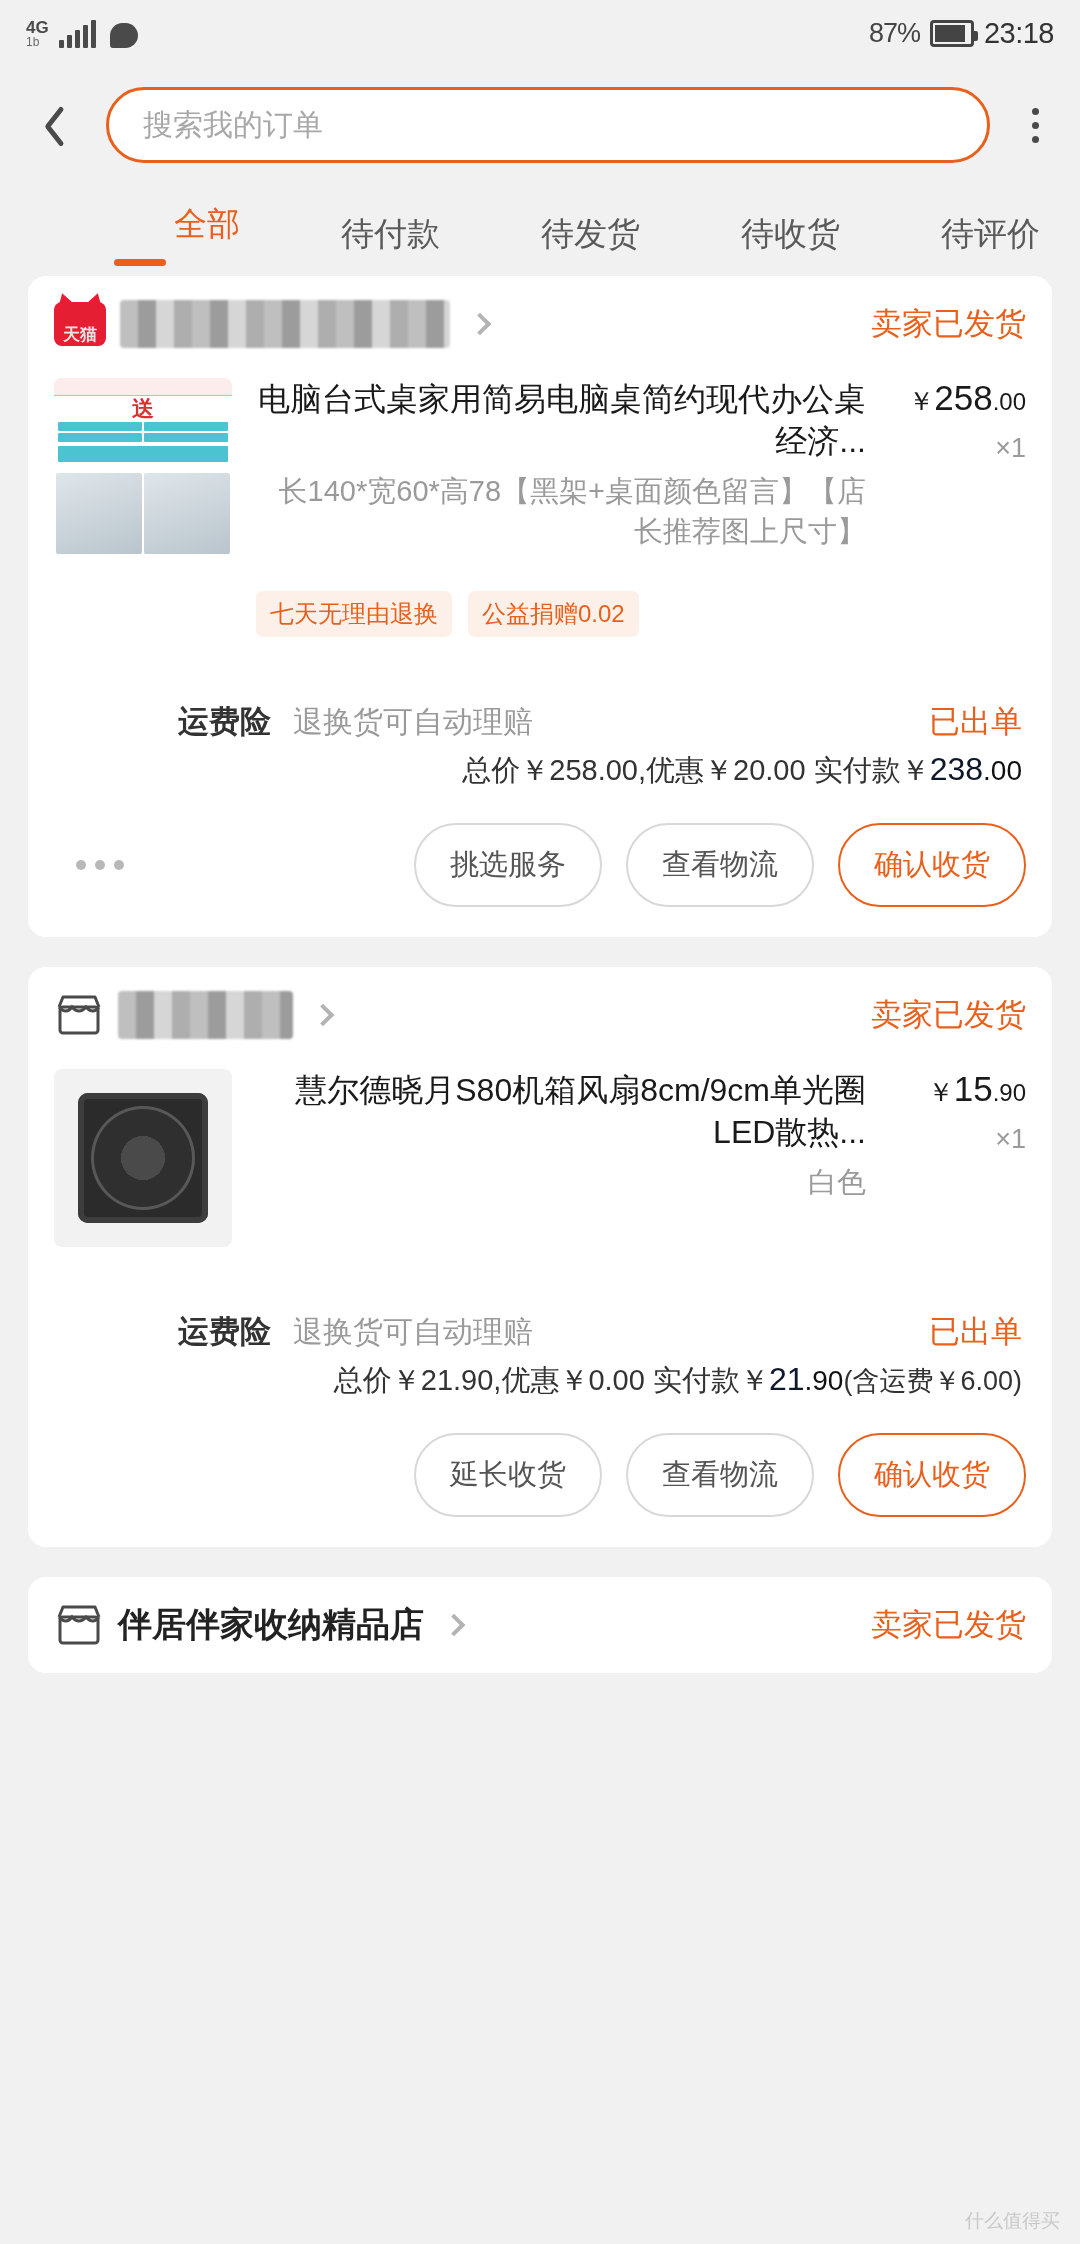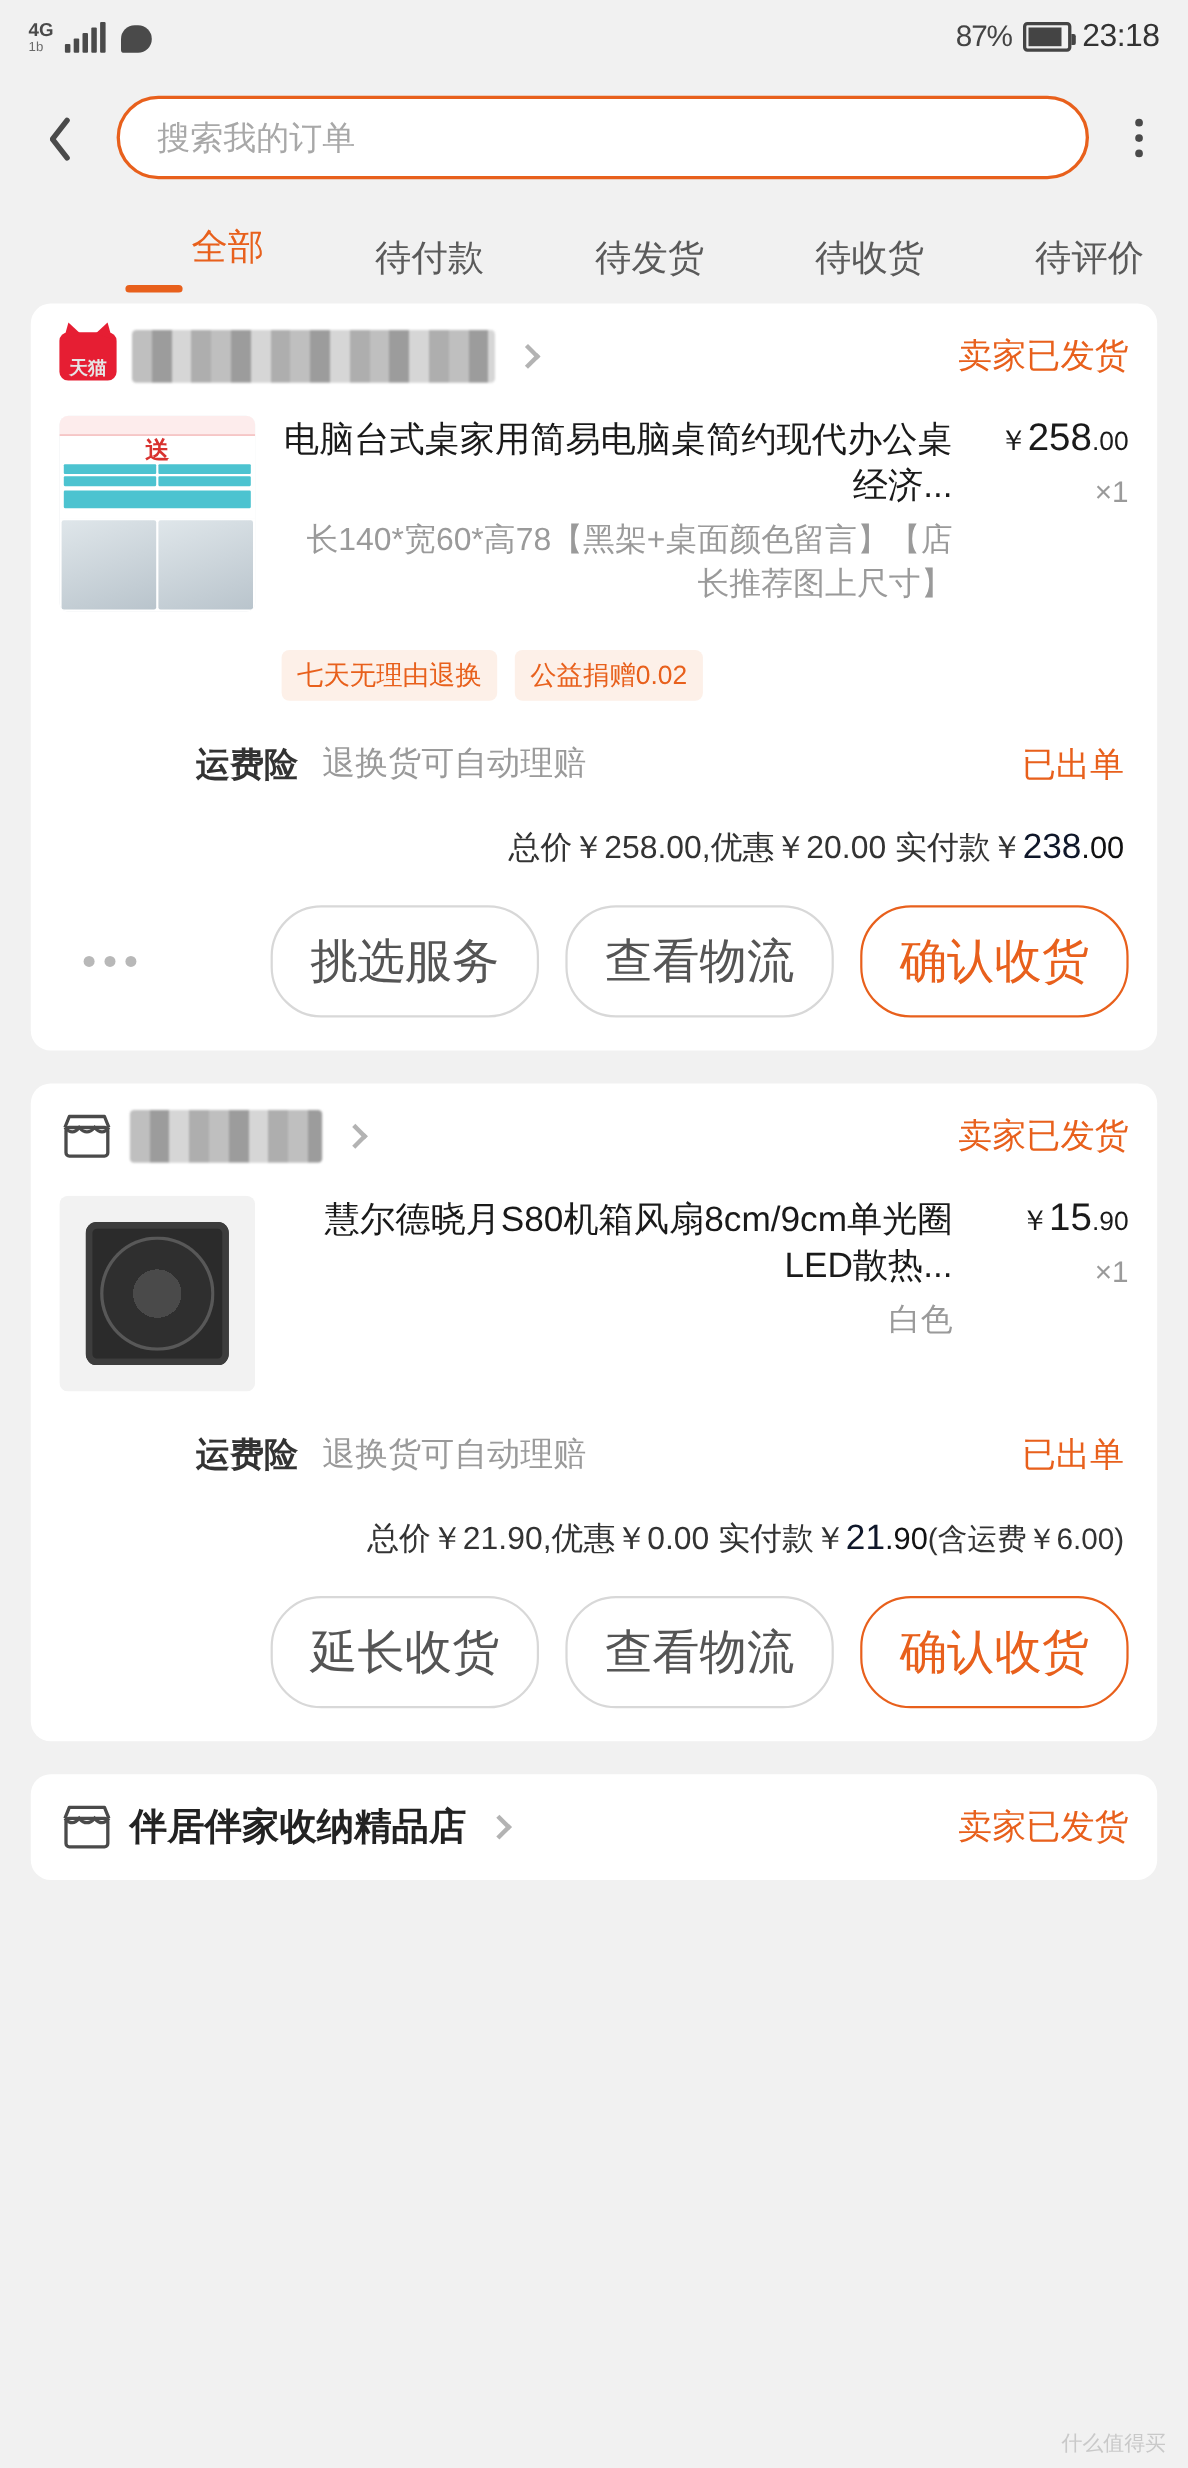--- a/index.html
+++ b/index.html
@@ -148,39 +148,39 @@
     background: #fdf0e8; color: #e8601c; font-size: 24px;
     padding: 7px 14px; border-radius: 7px; white-space: nowrap; margin-top: 24px;
   }
   .prod-price { width: 160px; text-align: right; flex: 0 0 auto; padding-left: 8px; }
   .price-main { font-size: 35px; color: #1a1a1a; white-space: nowrap; }
   .price-yen { font-size: 26px; }
   .price-cents { font-size: 24px; }
   .price-qty { font-size: 27px; color: #9a9a9a; margin-top: 14px; }
 
   
-  .ins-row { display: flex; align-items: center; height: 96px; padding: 0 4px; }
+  .ins-row { display: flex; align-items: flex-end; height: 96px; padding: 0 4px; }
   .ins-title { font-size: 31px; color: #333; font-weight: bold; margin-left: 120px; }
   .ins-desc { font-size: 30px; color: #9a9a9a; margin-left: 22px; }
   .ins-state { margin-left: auto; font-size: 31px; color: #e8601c; }
 
   
   .total-row { text-align: right; padding: 8px 4px 14px; }
   .total-text { font-size: 29px; color: #333; }
   .total-big { font-size: 32px; color: #0f172a; }
   .total-cents { font-size: 28px; color: #111; }
   .total-ship { font-size: 27px; color: #333; }
 
   
   .act-row { display: flex; align-items: center; justify-content: flex-end;
              gap: 24px; padding: 18px 0 30px; }
   .more-dots { margin-right: auto; display: flex; gap: 9px; padding-left: 22px; }
   .more-dots i { width: 10px; height: 10px; border-radius: 50%; background: #b8b8b8; display: block; }
   .btn {
-    border: 2px solid #d8d8d8; border-radius: 46px; font-size: 43px; color: #555;
+    border: 2px solid #d8d8d8; border-radius: 46px; font-size: 29px; color: #555;
     padding: 20px 34px; background: #fff; white-space: nowrap;
   }
   .btn.primary { border-color: #e8601c; color: #e8601c; }
 
   .card.partial { padding-bottom: 0; }
   .watermark {
     position: absolute; right: 20px; bottom: 10px;
     font-size: 19px; color: #c9c9c9;
   }
 </style>

